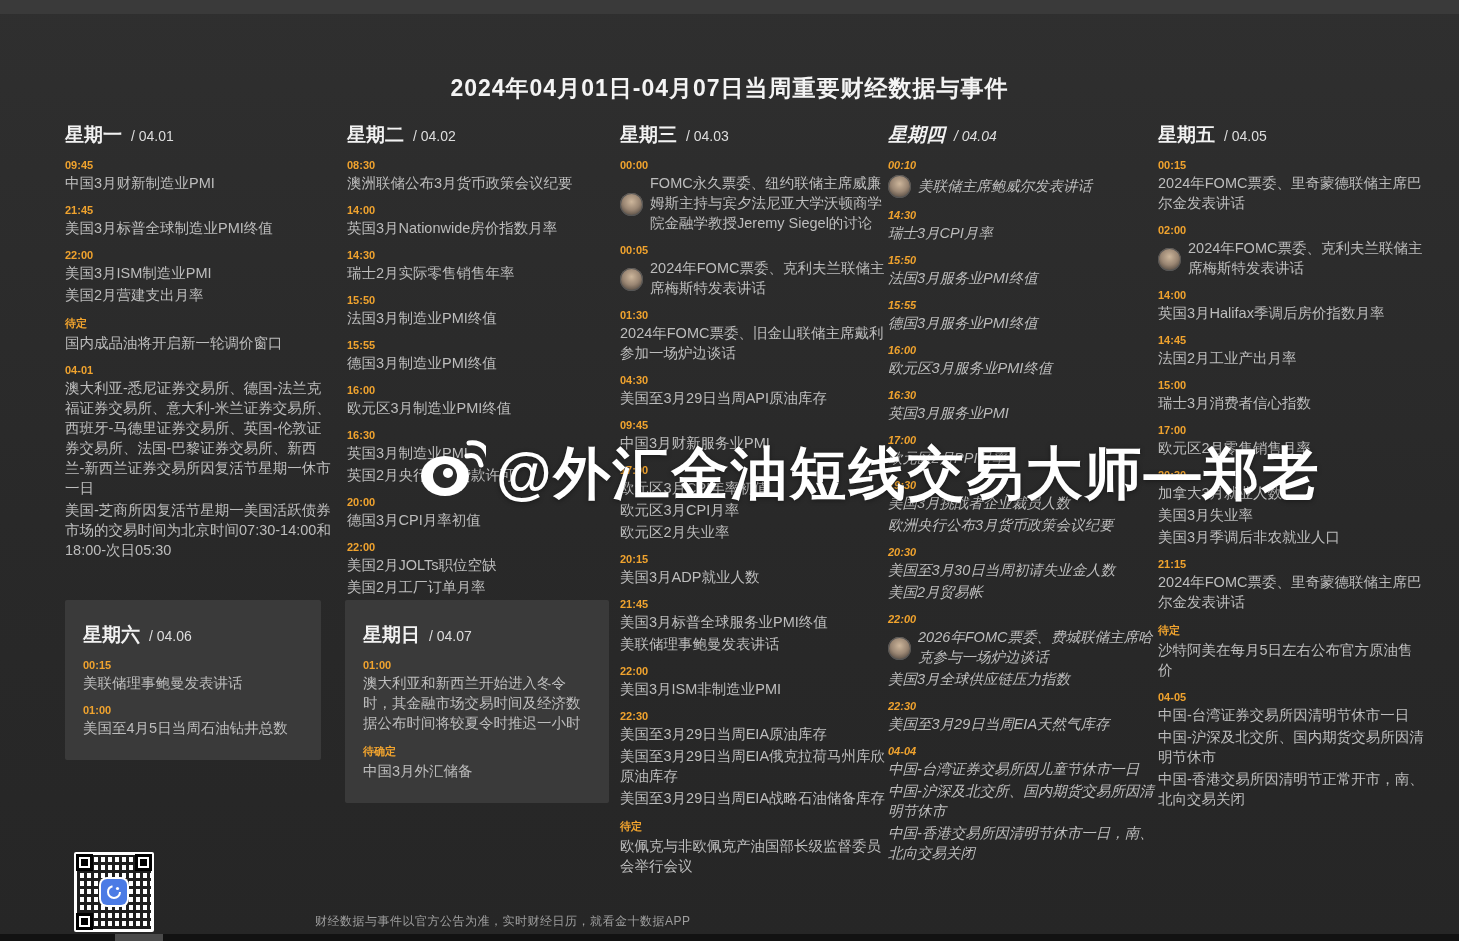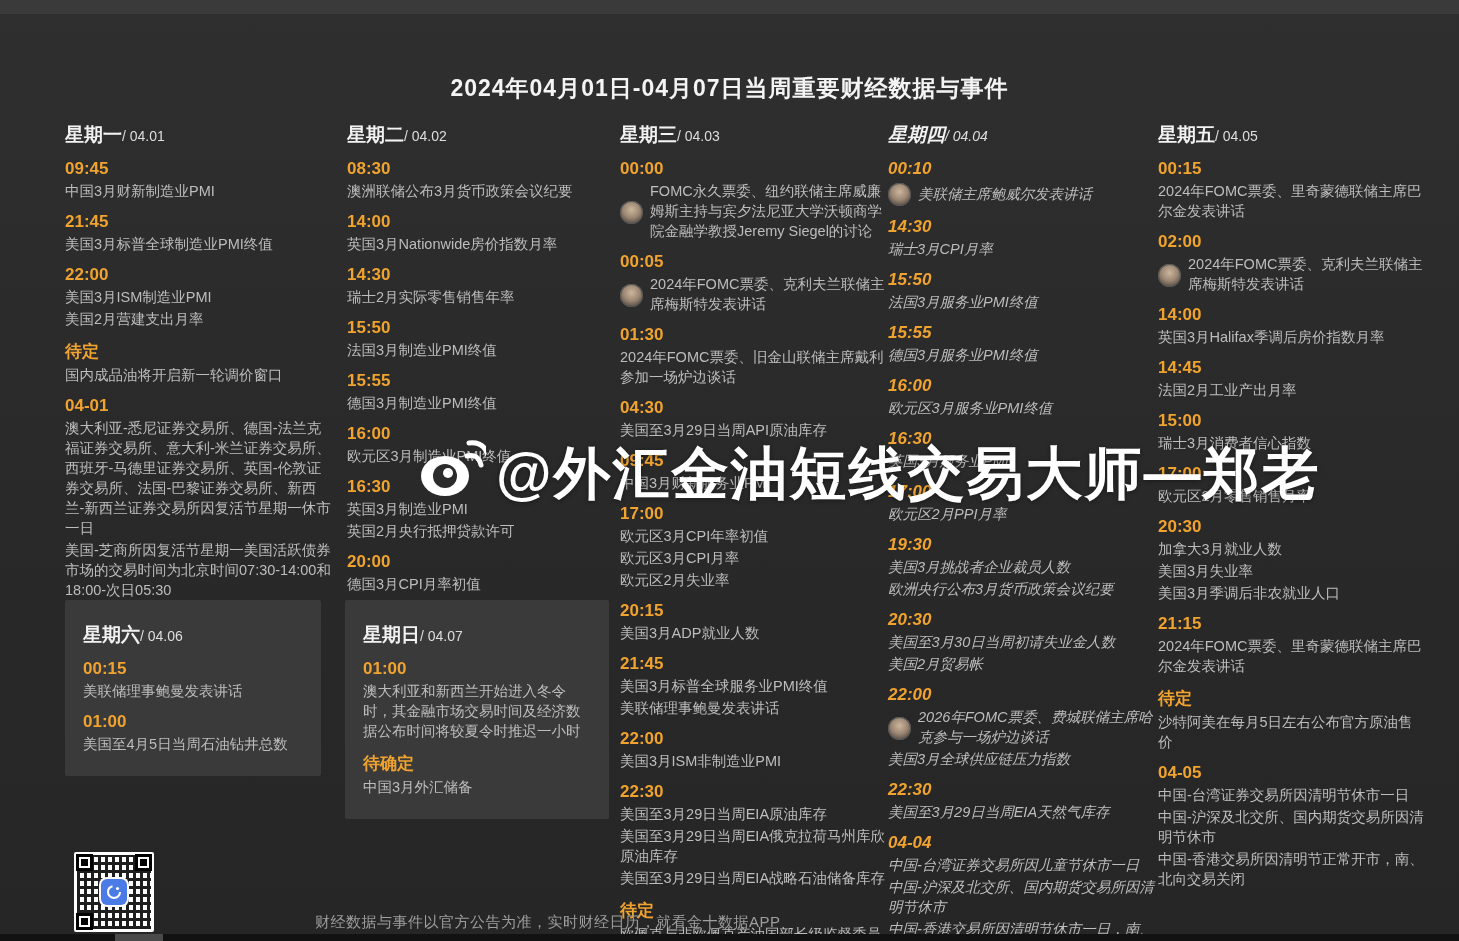--- a/index.html
+++ b/index.html
@@ -14,22 +14,22 @@
   .pos-0{left:65px;top:122px;width:266px;}
   .pos-1{left:347px;top:122px;width:266px;}
   .pos-2{left:620px;top:122px;width:266px;}
   .pos-3{left:888px;top:122px;width:268px;font-style:italic;}
   .pos-4{left:1158px;top:122px;width:266px;}
   .pos-5{left:65px;top:600px;width:220px;}
   .pos-6{left:345px;top:600px;width:228px;}
   .card{background:#3a3a3a;border-radius:2px;padding:22px 18px 20px 18px;}
   .day-head{margin-bottom:6px;}
   .day-name{font-size:19px;font-weight:700;color:#f2f2f2;}
-  .day-date{font-size:14px;color:#dedede;}
-  .ev-time{color:#f0a32e;font-weight:700;font-size:17px;margin:11px 0 2px 0;}
+  .day-date{font-size:14px;color:#dedede;margin-left:9px;}
+  .ev-time{color:#f0a32e;font-weight:700;font-size:11px;margin:11px 0 2px 0;}
   .ev-item{margin:0 0 2px 0;}
   .ev-text{display:block;color:#bdbdbd;font-size:14.5px;line-height:20px;}
   .has-avatar{display:flex;gap:7px;align-items:center;}
   .has-avatar .ev-text{flex:1;}
   .avatar{flex:none;width:23px;height:23px;border-radius:50%;margin-top:2px;
         background:radial-gradient(circle at 50% 38%,#cdb69b 0,#9a8673 45%,#5d5248 75%,#3c3c3c 100%);
         box-shadow:0 0 0 1px #555 inset;}
   
   .watermark{position:absolute;left:420px;top:436px;display:flex;align-items:flex-start;gap:10px;
         z-index:40;pointer-events:none;white-space:nowrap;}
@@ -40,21 +40,21 @@
   .qr{position:absolute;left:74px;top:852px;width:80px;height:80px;background:#fff;border-radius:2px;}
   .qr-noise{position:absolute;inset:3px;opacity:.88;
         background-image:repeating-linear-gradient(90deg,#000 0 3px,transparent 3px 7px),
                          repeating-linear-gradient(0deg,#000 0 3px,transparent 3px 8px);
         background-blend-mode:screen;}
   .finder{position:absolute;width:17px;height:17px;border:3px solid #000;background:#fff;box-sizing:border-box;}
   .finder::after{content:"";position:absolute;inset:2px;background:#000;}
   .f-tl{left:2px;top:2px}.f-tr{right:2px;top:2px}.f-bl{left:2px;bottom:2px}
   .qr-app{position:absolute;left:27px;top:27px;width:26px;height:26px;background:#4b7be5;
         border-radius:6px;box-shadow:0 0 0 2px #fff;display:flex;align-items:center;justify-content:center;}
-  .footer-note{position:absolute;left:315px;top:913px;font-size:15px;color:#9e9e9e;letter-spacing:.5px;}
+  .footer-note{position:absolute;left:315px;top:913px;font-size:12px;color:#9e9e9e;letter-spacing:.5px;}
   
   .hscroll{position:absolute;left:0;right:0;bottom:0;height:7px;background:#121212;}
   .hthumb{position:absolute;left:115px;top:0;width:48px;height:7px;background:#4a4a4a;}
 </style>
 </head>
 <body>
 
 <div class="page">
   <div class="top-strip"></div>
   <h1 class="page-title">2024年04月01日-04月07日当周重要财经数据与事件</h1>

